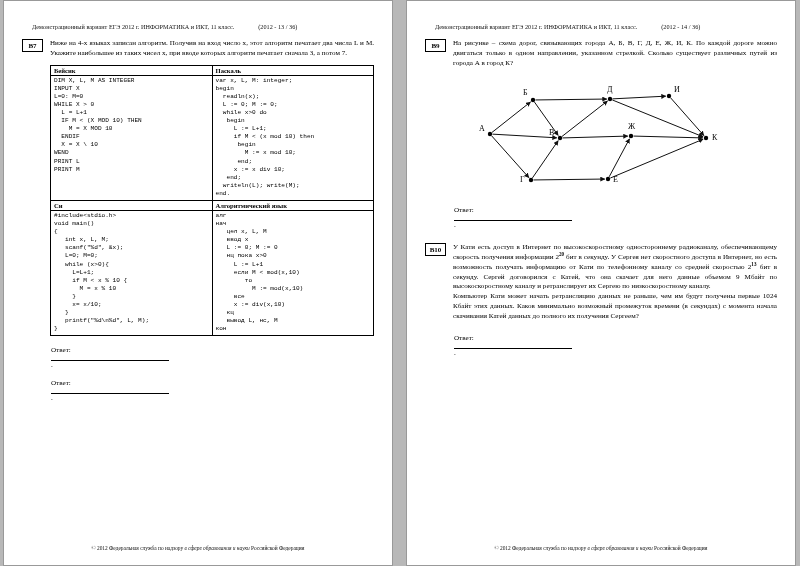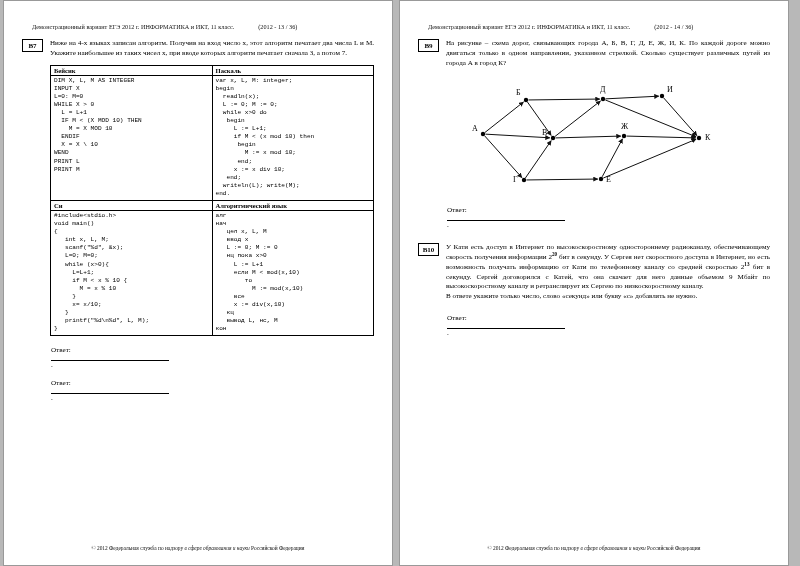--- a/index.html
+++ b/index.html
@@ -11,21 +11,21 @@
     overflow: hidden;
   }
   .spread { display:flex; width:800px; height:566px; }
   .page {
     background:#ffffff;
     width:390px; height:566px;
     position:relative;
     border:1px solid #999;
   }
   .page.left { margin-left:3px; }
-  .page.right { margin-left:6px; }
+  .page.right { margin-left:13px; }
   .page-inner {
     position:absolute; left:0; top:0; right:0; bottom:0;
     padding: 22px 18px 26px 18px;
   }
   .hdr {
     display:flex; justify-content:flex-start; align-items:baseline;
     font-size:6.2px; color:#111; letter-spacing:0.02px;
     padding-left:10px;
   }
   .hdr .hdr-title { white-space:nowrap; }
@@ -270,21 +270,21 @@
       <div class="answer" style="margin-top:2px;">
         <span class="lbl">Ответ:</span>
         <span class="line"></span>
         <span class="dot">.</span>
       </div>
 
       <div class="task" style="margin-top:14px;">
         <div class="tasklabel">B10</div>
         <div class="taskbody">
           <p><span>У Кати есть доступ в Интернет по высокоскоростному одностороннему радиоканалу, обеспечивающему скорость получения информации 2</span><sup class="b">20</sup><span> бит в секунду. У Сергея нет скоростного доступа в Интернет, но есть возможность получать информацию от Кати по телефонному каналу со средней скоростью 2</span><sup class="b">13</sup><span> бит в секунду. Сергей договорился с Катей, что она скачает для него данные объемом 9 Мбайт по высокоскоростному каналу и ретранслирует их Сергею по низкоскоростному каналу.</span></p>
-          <p>В ответе укажите только число, слово «секунд» или букву «с» добавлять не нужно.</p>
+          <p>Компьютер Кати может начать ретрансляцию данных не раньше, чем им будут получены первые 1024 Кбайт этих данных. Каков минимально возможный промежуток времени (в секундах) с момента начала скачивания Катей данных до полного их получения Сергеем?</p>
         </div>
       </div>
 
       <div class="answer" style="margin-top:12px;">
         <span class="lbl">Ответ:</span>
         <span class="line"></span>
         <span class="dot">.</span>
       </div>
 
       <div class="footer">

